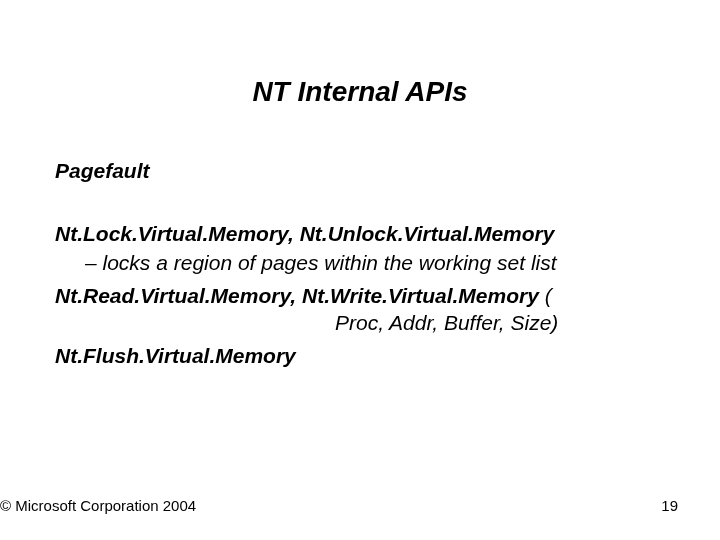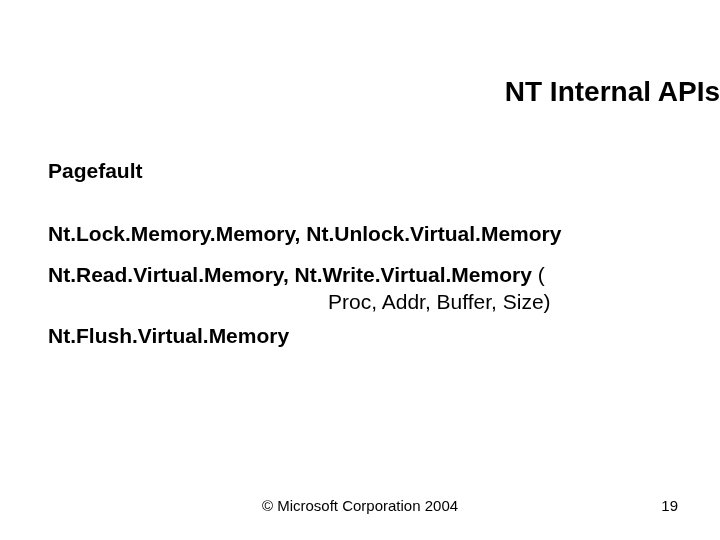--- a/index.html
+++ b/index.html
@@ -24,80 +24,82 @@
     width: 100%;
     text-align: center;
     font-size: 36px;
     font-weight: bold;
   }
   .subtitle {
     position: absolute;
     top: 76px;
     left: 0;
     width: 100%;
-    text-align: right;
+    text-align: center;
     font-size: 28px;
     font-weight: bold;
+    font-style: italic;
   }
   .body {
     position: absolute;
     top: 158px;
-    left: 48px;
+    left: 55px;
     right: 48px;
     font-size: 21px;
     line-height: 1.28;
+    font-style: italic;
   }
   .sec1 {
     font-weight: bold;
     margin-bottom: 36px;
   }
   .sec2-head {
     font-weight: bold;
   }
   .bullet {
     padding-left: 48px;
     text-indent: -18px;
     margin-top: 2px;
   }
   .sec3-line1 {
-    margin-top: 14px;
+    margin-top: 6px;
   }
   .sec3-line2 {
     padding-left: 280px;
   }
   .sec4 {
     font-weight: bold;
     margin-top: 7px;
   }
   .footer-center {
     position: absolute;
     bottom: 26px;
     left: 0;
     width: 100%;
-    text-align: center;
     font-size: 15px;
   }
   .footer-right {
     position: absolute;
     bottom: 26px;
     right: 42px;
     font-size: 15px;
   }
 </style>
 </head>
 <body>
 
 <div class="slide">
 
   <div class="subtitle">NT Internal APIs</div>
 
   <div class="body">
     <div class="sec1">Pagefault</div>
 
-    <div class="sec2-head">Nt.Lock.Memory.Memory, Nt.Unlock.Virtual.Memory</div>
+    <div class="sec2-head">Nt.Lock.Virtual.Memory, Nt.Unlock.Virtual.Memory</div>
+    <div class="bullet">– locks a region of pages within the working set list</div>
 
     <div class="sec3-line1"><span style="font-weight:bold">Nt.Read.Virtual.Memory, Nt.Write.Virtual.Memory</span><span> (</span></div>
     <div class="sec3-line2">Proc, Addr, Buffer, Size)</div>
 
     <div class="sec4">Nt.Flush.Virtual.Memory</div>
   </div>
 
   <div class="footer-center">© Microsoft Corporation 2004</div>
   <div class="footer-right">19</div>
 </div>

